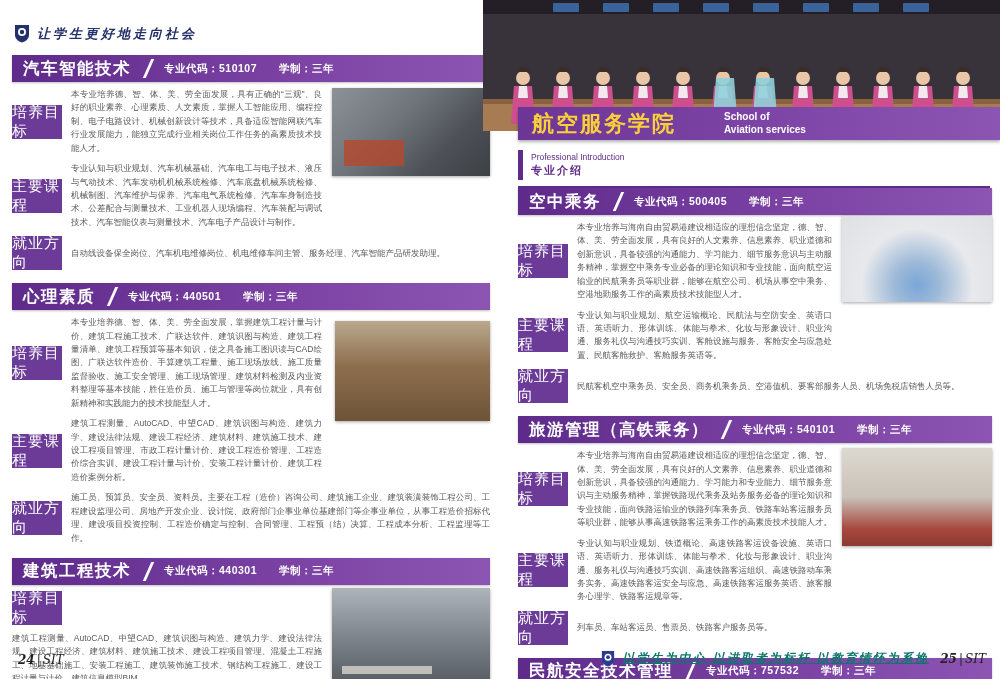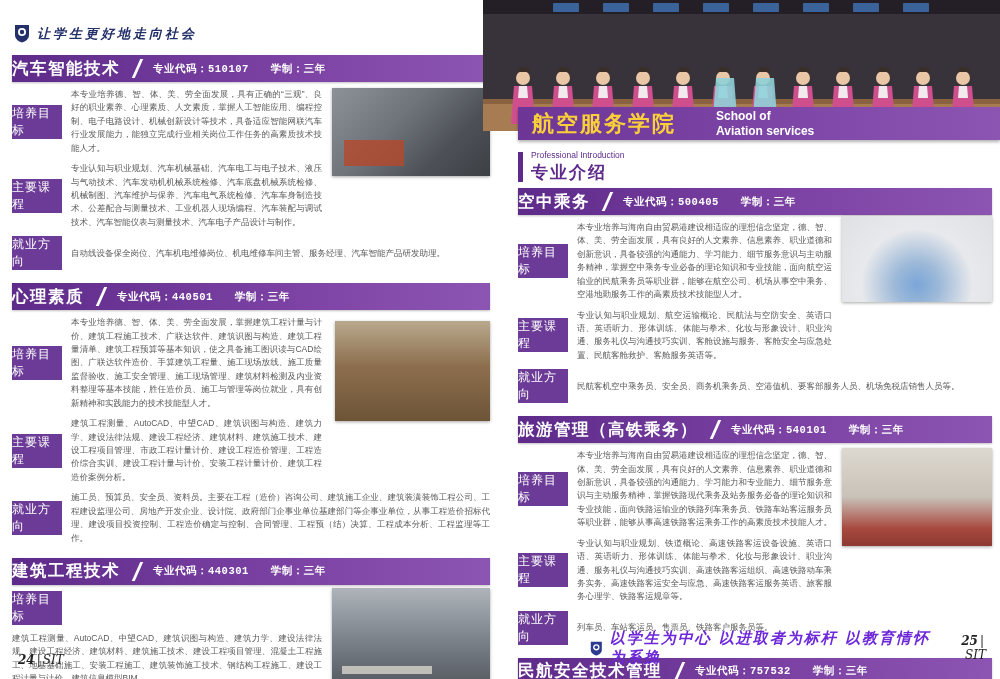--- a/index.html
+++ b/index.html
@@ -11,32 +11,32 @@
   .page-right{position:absolute;left:500px;top:0;width:500px;height:679px;box-sizing:border-box;}
 
   
   .motto-row{display:flex;align-items:center;gap:7px;margin:2px 0 12px 2px;}
   .logo-svg{display:block;}
   .motto{font-family:"DejaVu Serif","Liberation Serif",serif;font-style:italic;font-weight:bold;
          font-size:13px;color:#243069;letter-spacing:3px;}
 
   
   .prog{position:relative;margin-bottom:13px;}
-  .prog-header{height:27px;display:flex;align-items:center;
+  .prog-header{height:27px;display:flex;align-items:center;padding-left:11px;
                background:linear-gradient(90deg,#5e2b8a 0%,#7a41a3 55%,#8d55b2 100%);
-               box-shadow:0 1px 2px rgba(0,0,0,.25);font-family:Liberation Mono, monospace;}
+               box-shadow:0 1px 2px rgba(0,0,0,.25);}
   .prog-title{color:#fff;font-weight:bold;font-size:16.5px;letter-spacing:1.5px;white-space:nowrap;}
   .slash{width:3px;height:19px;background:#fff;transform:skewX(-24deg);margin:0 14px 0 16px;flex:0 0 auto;}
   .meta{color:#fff;font-size:10.5px;font-weight:bold;letter-spacing:.5px;white-space:nowrap;}
   .meta + .meta{margin-left:22px;}
   .rows{padding-top:6px;}
   .row{display:flex;align-items:center;gap:9px;margin-bottom:7px;}
   .row.narrow{margin-right:168px;}
   .page-right .row.narrow{margin-right:160px;}
-  .tag{flex:0 0 50px;height:34px;background:#6b3b97;color:#fff;font-size:12px;letter-spacing:1px;
+  .tag{flex:0 0 50px;height:34px;background:#6b3b97;color:#fff;font-size:15px;letter-spacing:1px;
        display:flex;align-items:center;justify-content:center;}
   .body-text{flex:1;margin:0;font-size:8.5px;line-height:1.58;color:#5a5a5a;text-align:justify;}
 
   
   .photo{position:absolute;right:0;box-shadow:0 1px 3px rgba(0,0,0,.35);}
   .ph-auto{top:33px;width:158px;height:88px;
      background:linear-gradient(135deg,#8d9298 0%,#6f747b 40%,#4e5258 70%,#3c3f44 100%);}
   .ph-auto::after{content:"";position:absolute;left:12px;bottom:10px;width:60px;height:26px;background:#b5492c;opacity:.8;}
   .ph-cost{top:38px;width:155px;height:100px;
      background:linear-gradient(180deg,#b9a98e 0%,#8d6f4e 45%,#6d5437 100%);}
@@ -47,35 +47,35 @@
      background:radial-gradient(circle at 50% 80%,#7aa6d8 0%,#9db9d8 22%,#e8e9ec 55%,#dfe0e4 100%);}
   .ph-rail{top:32px;width:150px;height:98px;
      background:linear-gradient(180deg,#ddd8d0 0%,#c9c2b8 50%,#a8493f 82%,#8c3a32 100%);}
 
   
   .hero{position:absolute;left:-17px;top:0;width:517px;height:131px;overflow:hidden;}
   .banner{position:absolute;left:18px;top:107px;width:482px;height:33px;
           background:linear-gradient(90deg,#6d3596 0%,#7f47a8 60%,#8d55b2 100%);
           display:flex;align-items:center;padding-left:14px;box-sizing:border-box;box-shadow:0 2px 3px rgba(0,0,0,.3);gap:28px;}
   .school-title{color:#f9cf3a;font-size:22px;font-weight:bold;letter-spacing:2px;}
-  .school-en{margin-left:12px;color:#fff;font-size:12px;line-height:1.25;font-weight:bold;}
+  .school-en{margin-left:20px;color:#fff;font-size:10px;line-height:1.25;font-weight:bold;}
   .intro-block{position:absolute;left:18px;top:150px;width:472px;border-bottom:2px solid #5e2b8a;padding-bottom:6px;}
   .intro-inner{display:flex;align-items:center;gap:8px;}
   .intro-bar{width:5px;height:30px;background:#5e2b8a;}
   .intro-en{font-size:8.5px;font-weight:normal;color:#5e2b8a;margin:0;}
-  .intro-zh{font-size:17px;font-weight:bold;color:#5e2b8a;margin:1px 0 0 0;letter-spacing:2px;}
+  .intro-zh{font-size:11px;font-weight:bold;color:#5e2b8a;margin:1px 0 0 0;letter-spacing:2px;}
   .right-content{position:absolute;left:18px;top:188px;width:474px;}
 
   
   .footer-left{position:absolute;left:18px;bottom:12px;font-family:"DejaVu Serif","Liberation Serif",serif;
                font-style:italic;font-size:12px;color:#222;}
   .footer-right{position:absolute;right:14px;bottom:12px;left:90px;display:flex;align-items:center;justify-content:space-between;}
   .slogan-row{display:flex;align-items:center;gap:7px;margin:0 auto;}
   .slogan{font-family:"DejaVu Serif","Liberation Serif",serif;font-style:italic;font-weight:bold;
-          font-size:15px;color:#6d28d9;letter-spacing:2px;}
+          font-size:12px;color:#0f766e;letter-spacing:2px;text-decoration:underline;}
   .pagenum{font-family:"DejaVu Serif","Liberation Serif",serif;font-style:italic;font-size:12px;color:#222;text-align:right;}
   .pagenum b, .footer-left b{font-weight:bold;}
   .pipe{display:inline-block;margin:0 2px;font-style:normal;}
 </style>
 </head>
 <body>
 
 <div class="sheet">
 
   <div class="page-left">

